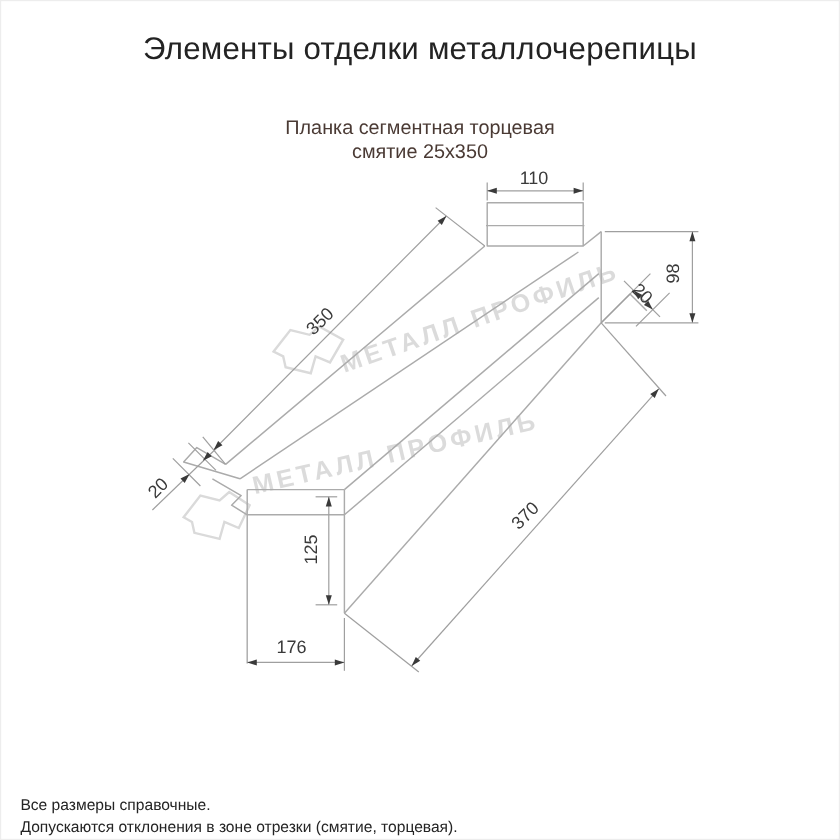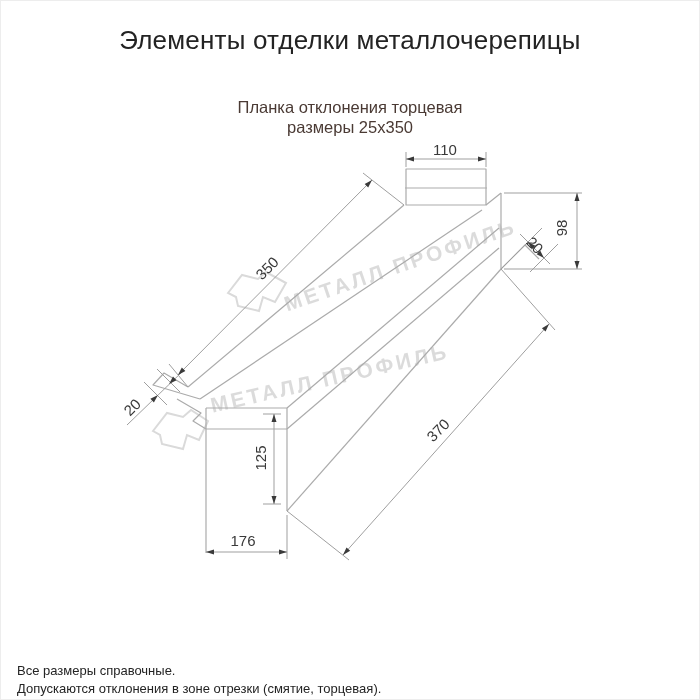--- a/index.html
+++ b/index.html
@@ -36,22 +36,22 @@
   }
 </style>
 </head>
 <body>
 
 <div id="page">
 
   <div id="title">Элементы отделки металлочерепицы</div>
 
   <div id="subtitle">
-    <span>Планка отклонения торцевая</span>
-    <span>размеры 25х350</span>
+    <span>Планка сегментная торцевая</span>
+    <span>смятие 25х350</span>
   </div>
 
   <div id="wm-upper" class="wm">МЕТАЛЛ ПРОФИЛЬ</div>
   <div id="wm-lower" class="wm">МЕТАЛЛ ПРОФИЛЬ</div>
 
   <svg width="700" height="700" viewBox="0 0 700 700">
 
     <g fill="none" stroke="#dadada" stroke-width="2">
       <path d="M227,292 L241,274 L257,278 L265,271 L285,282 L274,301 L262,296 L258,310 L237,305 L235,296 Z"></path>
     </g>

